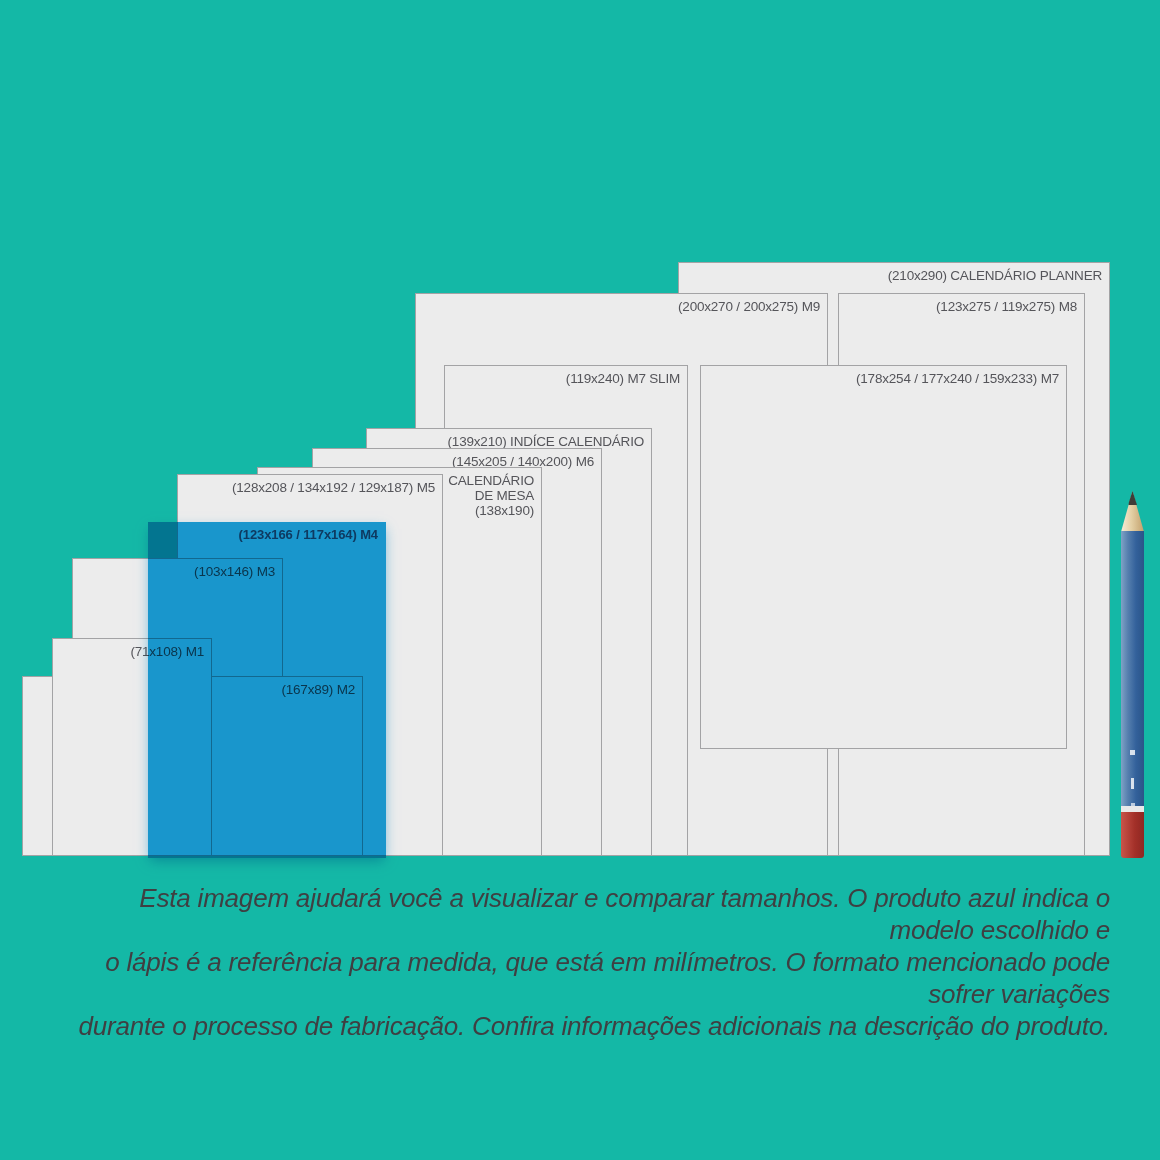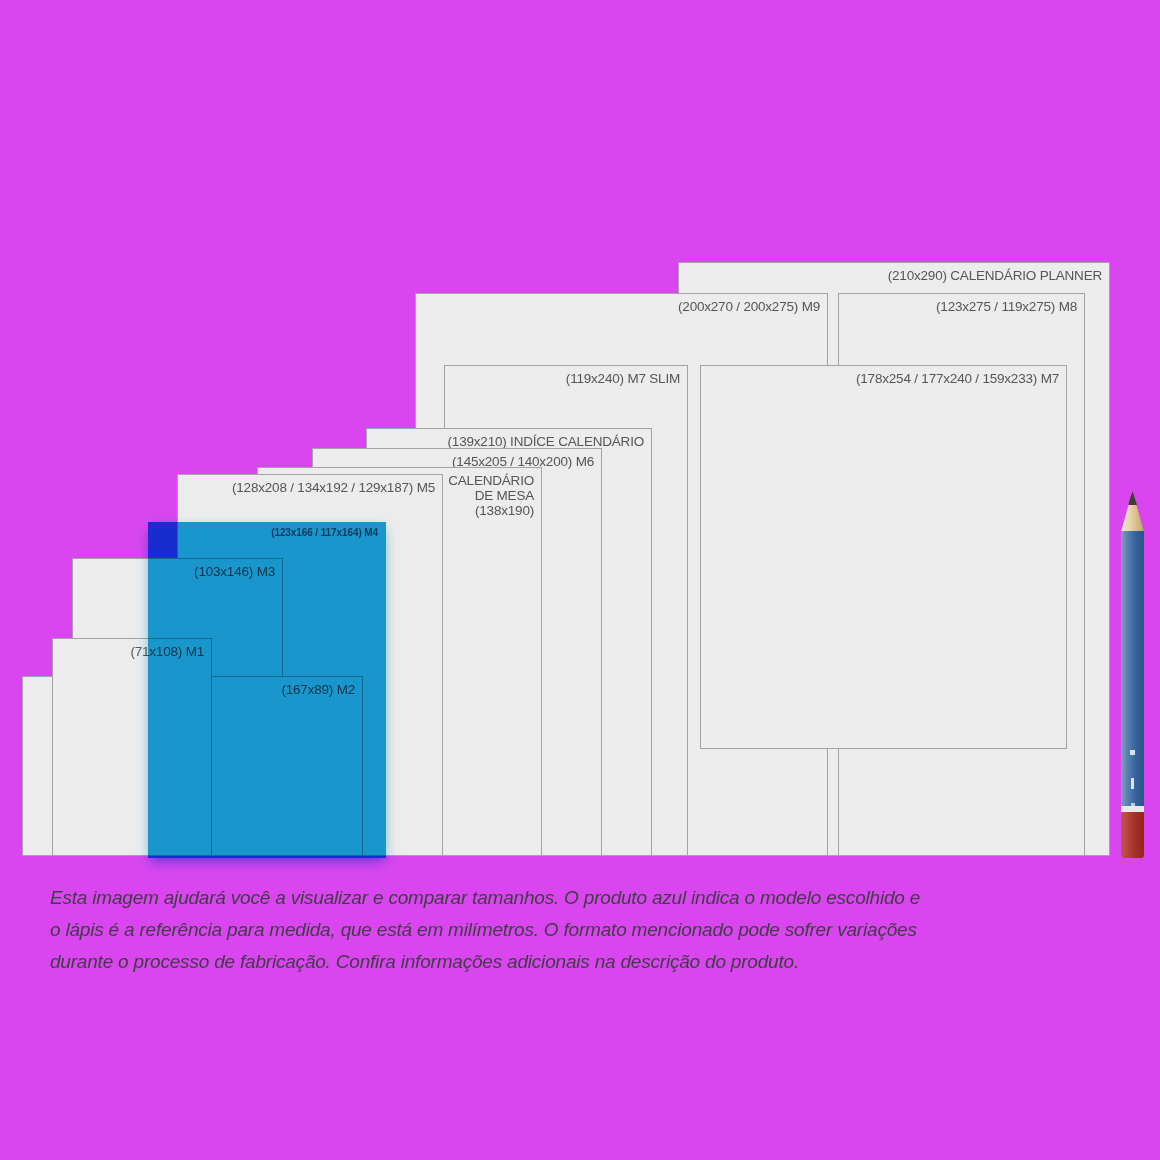--- a/index.html
+++ b/index.html
@@ -1,20 +1,20 @@
 <!DOCTYPE html>
 <html><head>
 <meta charset="utf-8">
 <style>
   html, body { margin: 0; padding: 0; background: #ffffff; }
   .stage {
     position: relative;
     width: 1160px;
     height: 1160px;
-    background: #d946ef;
+    background: #14b8a6;
     overflow: hidden;
     font-family: "Liberation Sans", sans-serif;
   }
   
   .rect {
     position: absolute;
     background: #ececec;
     border: 1px solid #a3a3a5;
     box-sizing: border-box;
   }
@@ -34,21 +34,21 @@
     position: absolute;
     left: 148px; top: 522px; width: 238px; height: 336px;
     background: #1ba2dd;
     mix-blend-mode: multiply;
     box-shadow: 0 5px 12px -2px rgba(27,162,221,0.65);
   }
   .highlight-label {
     position: absolute;
     left: 148px; top: 527px; width: 230px;
     text-align: right;
-    font-size: 10px;
+    font-size: 13px;
     font-weight: 700;
     letter-spacing: -0.1px;
     color: #0e3a61;
   }
   
   .pencil {
     position: absolute;
     left: 1121px; top: 491px; width: 23px; height: 367px;
   }
   .pencil-lead {
@@ -81,23 +81,23 @@
     border-radius: 0 0 3px 3px;
   }
   .brand-mark { position: absolute; background: rgba(255,255,255,0.8); }
   .bm1 { left: 9px;  top: 219px; width: 5px; height: 5px; }
   .bm2 { left: 10px; top: 247px; width: 3px; height: 11px; }
   .bm3 { left: 10px; top: 272px; width: 4px; height: 28px; background: rgba(255,255,255,0.65); }
   
   .caption {
     position: absolute;
     left: 50px; right: 50px; top: 882px;
-    text-align: left;
+    text-align: right;
     font-style: italic;
-    font-size: 19px;
+    font-size: 26px;
     line-height: 32px;
     letter-spacing: -0.2px;
     color: #3f3f42;
     white-space: pre-line;
   }
 </style>
 </head>
 <body>
 
 <div class="stage">

